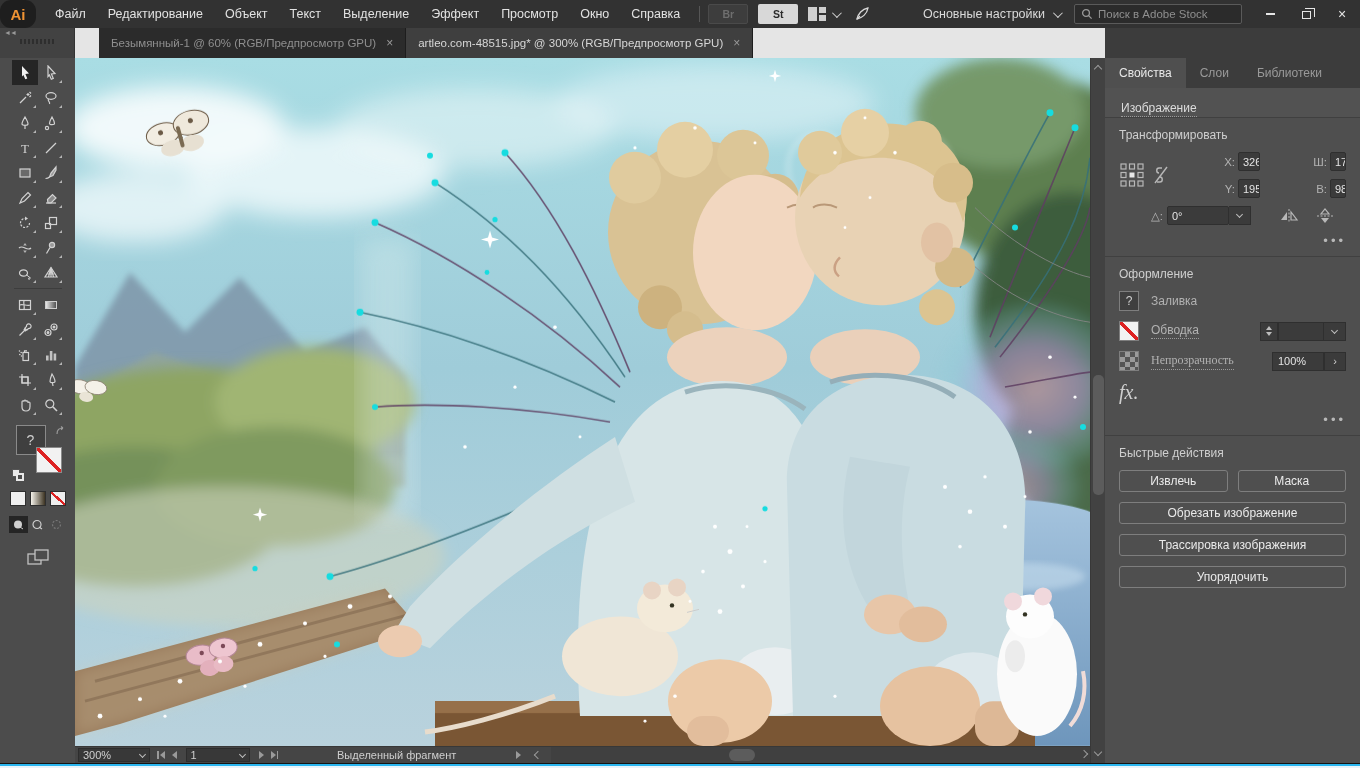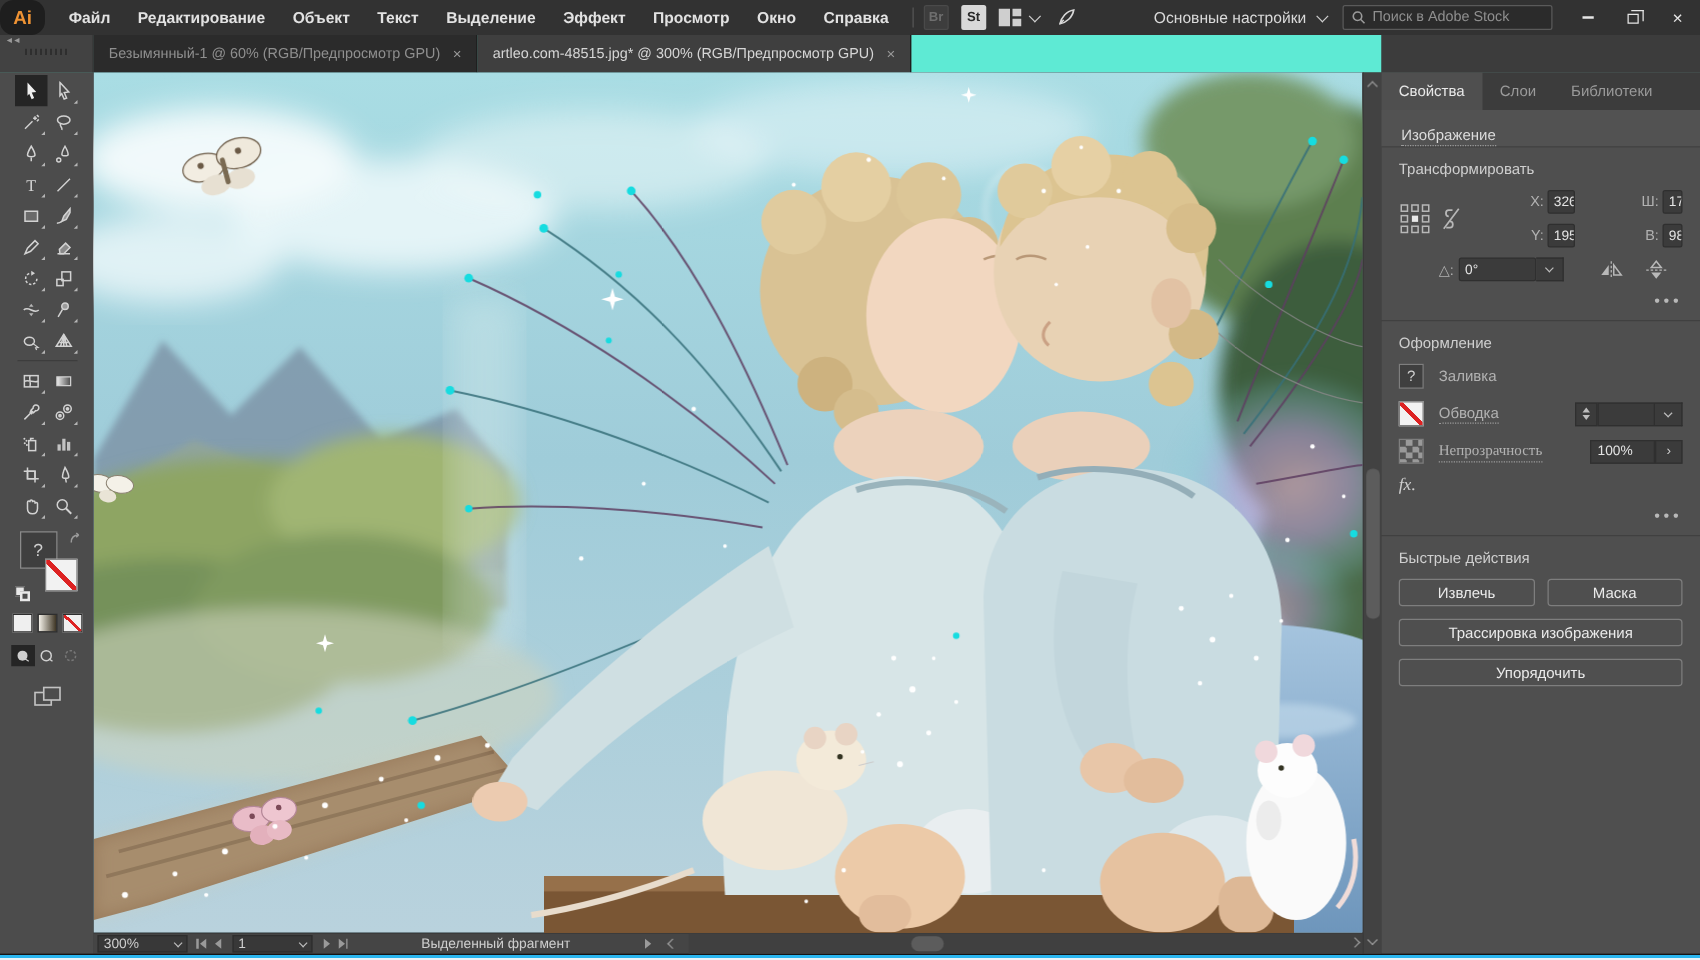--- a/index.html
+++ b/index.html
@@ -2,44 +2,44 @@
 <html><head>
 <meta charset="utf-8">
 <style>
   * { margin:0; padding:0; box-sizing:border-box; }
   html,body { width:1360px; height:768px; overflow:hidden; background:#333; font-family:"Liberation Sans", sans-serif; }
   .app { width:1360px; height:768px; display:flex; flex-direction:column; }
 
   
   .titlebar { height:28px; background:#323232; display:flex; align-items:center; flex:none; color:#e2e2e2; font-size:12.5px; }
   .ai-logo { width:36px; height:28px; background:#1e1e1e; color:#ef9334; font-weight:bold; font-size:15px; display:flex; align-items:center; justify-content:center; flex:none;border-radius:11px; }
-  .menus { display:flex; align-items:center; margin-left:8px;font-weight:bold; }
+  .menus { display:flex; align-items:center; margin-left:8px; }
   .menu-item { padding:0 11px; height:28px; line-height:28px; cursor:default; white-space:nowrap; }
   .tb-sep { width:1px; height:16px; background:#565656; margin:0 8px; }
   .tb-icons { display:flex; align-items:center; gap:10px; }
-  .sq-icon { width:20px; height:20px; border-radius:2px; display:flex; align-items:center; justify-content:center; font-size:10.5px; font-weight:bold; }
+  .sq-icon { width:40px; height:20px; border-radius:2px; display:flex; align-items:center; justify-content:center; font-size:10.5px; font-weight:bold; }
   .sq-br { background:#3d3d3d; color:#6e6e6e; border:1px solid #4a4a4a; }
   .sq-st { background:#d8d8d8; color:#2a2a2a; }
   .ws-icon { width:18px; height:14px; display:grid; grid-template-columns:9px 7px; grid-template-rows:6px 6px; gap:2px; }
   .ws-icon div { background:#cfcfcf; }
   .ws-icon .tall { grid-row:1/3; }
   .chev { width:7px; height:7px; border-right:1.5px solid #cfcfcf; border-bottom:1.5px solid #cfcfcf; transform:rotate(45deg) translateY(-2px); display:inline-block; }
   .rocket { margin-left:4px; }
   .spacer { flex:1; }
   .ws-select { display:flex; align-items:center; gap:8px; color:#dadada; margin-right:14px; white-space:nowrap; }
   .search-box { width:168px; height:20px; background:#2b2b2b; border:1px solid #5a5a5a; border-radius:2px; display:flex; align-items:center; padding:0 6px; gap:5px; margin-right:10px; }
   .search-box .ph { color:#8f8f8f; font-size:11.5px; white-space:nowrap; overflow:hidden; }
   .win-controls { display:flex; align-items:center; height:28px; }
   .win-btn { width:36px; height:28px; display:flex; align-items:center; justify-content:center; color:#e6e6e6; font-size:14px; }
   .min-glyph { width:9px; height:1.5px; background:#e6e6e6; }
   .restore-glyph { width:9px; height:8px; border:1.2px solid #e6e6e6; position:relative; margin-top:2px; }
   .restore-glyph::before { content:""; position:absolute; left:2px; top:-4px; width:9px; height:8px; border:1.2px solid #e6e6e6; border-bottom:none; border-left:none; }
 
   
-  .tabrow { height:30px; display:flex; flex:none; background:#5eead4; }
+  .tabrow { height:30px; display:flex; flex:none; background:#e5e5e5;gap:24px; }
   .tabrow-left { width:75px; background:#424242; border-right:1px solid #333; display:flex; flex-direction:column; align-items:center; flex:none; }
   .collapse { align-self:flex-start; color:#9a9a9a; font-size:10px; padding:1px 4px; letter-spacing:-1px; }
   .gripdots { margin-top:2px; width:34px; height:5px; background:repeating-linear-gradient(90deg,#2e2e2e 0 2px,transparent 2px 4px); }
   .tabs { display:flex; flex:1; align-items:stretch; }
   .tab { display:flex; align-items:center; gap:10px; padding:0 12px; font-size:11.5px; color:#8f8f8f; background:#2b2b2b; border-right:1px solid #1d1d1d; white-space:nowrap; }
   .tab.active { background:#3f3f3f; color:#d6d6d6; }
   .tab .close { font-size:12px; color:#9a9a9a; }
   .tabrow-right { width:255px; background:#3c3c3c; flex:none; }
 
   
@@ -127,21 +127,21 @@
   .swatch20 { width:20px; height:20px; border:1px solid #7e7e7e; flex:none; display:flex; align-items:center; justify-content:center; }
   .sw-fill { background:#3f3f3f; color:#cfcfcf; font-size:12px; }
   .sw-none { background:#f2f2f2; }
   .sw-checker { background:conic-gradient(#9a9a9a 25%, #555 0 50%, #9a9a9a 0 75%, #555 0); background-size:10px 10px; }
   .app-label { color:#b2b2b2; flex:1; }
   .stepper { width:18px; height:19px; background:#3b3b3b; border:1px solid #2f2f2f; display:flex; flex-direction:column; align-items:center; justify-content:center; gap:2px; }
   .st-up { width:0;height:0;border-left:3.5px solid transparent;border-right:3.5px solid transparent;border-bottom:4px solid #bdbdbd; }
   .st-dn { width:0;height:0;border-left:3.5px solid transparent;border-right:3.5px solid transparent;border-top:4px solid #bdbdbd; }
   .val-box { width:46px; height:19px; background:#3b3b3b; border:1px solid #2f2f2f; color:#e4e4e4; font-size:11px; display:flex; align-items:center; padding:0 5px; }
   .arrow-btn { width:22px; height:19px; background:#3b3b3b; border:1px solid #2f2f2f; display:flex; align-items:center; justify-content:center; color:#cfcfcf; font-size:11px; }
-  .fx { font-style:italic; color:#cfcfcf; font-size:14px; font-family:"Liberation Serif", serif; }
+  .fx { font-style:italic; color:#cfcfcf; font-size:20px; font-family:"Liberation Serif", serif; }
   .qa-row2 { display:flex; gap:10px; margin-bottom:10px; }
   .qa-btn { height:22px; border:1px solid #7e7e7e; border-radius:3px; background:transparent; color:#eaeaea; font-size:12px; display:flex; align-items:center; justify-content:center; flex:1; white-space:nowrap; }
   .qa-full { margin-bottom:10px; }
 
   
   .bottomstrip { height:5px; flex:none; border-top:1px solid #151515; background:linear-gradient(to bottom, #2ab6ef 0 55%, #e9f4fa 55%); }
 </style>
 </head>
 <body>
 
@@ -839,20 +839,21 @@
         <div class="fx">fx.</div>
         <div class="more-dots">•••</div>
       </div>
 
       <div class="section" style="border-bottom:none;">
         <div class="sec-title">Быстрые действия</div>
         <div class="qa-row2">
           <button class="qa-btn">Извлечь</button>
           <button class="qa-btn">Маска</button>
         </div>
+        <button class="qa-btn qa-full" style="width:100%;">Обрезать изображение</button>
         <button class="qa-btn qa-full" style="width:100%;">Трассировка изображения</button>
         <button class="qa-btn qa-full" style="width:100%;">Упорядочить</button>
       </div>
     </div>
   </div>
 
   <div class="bottomstrip"></div>
 </div>
 
 </body></html>

